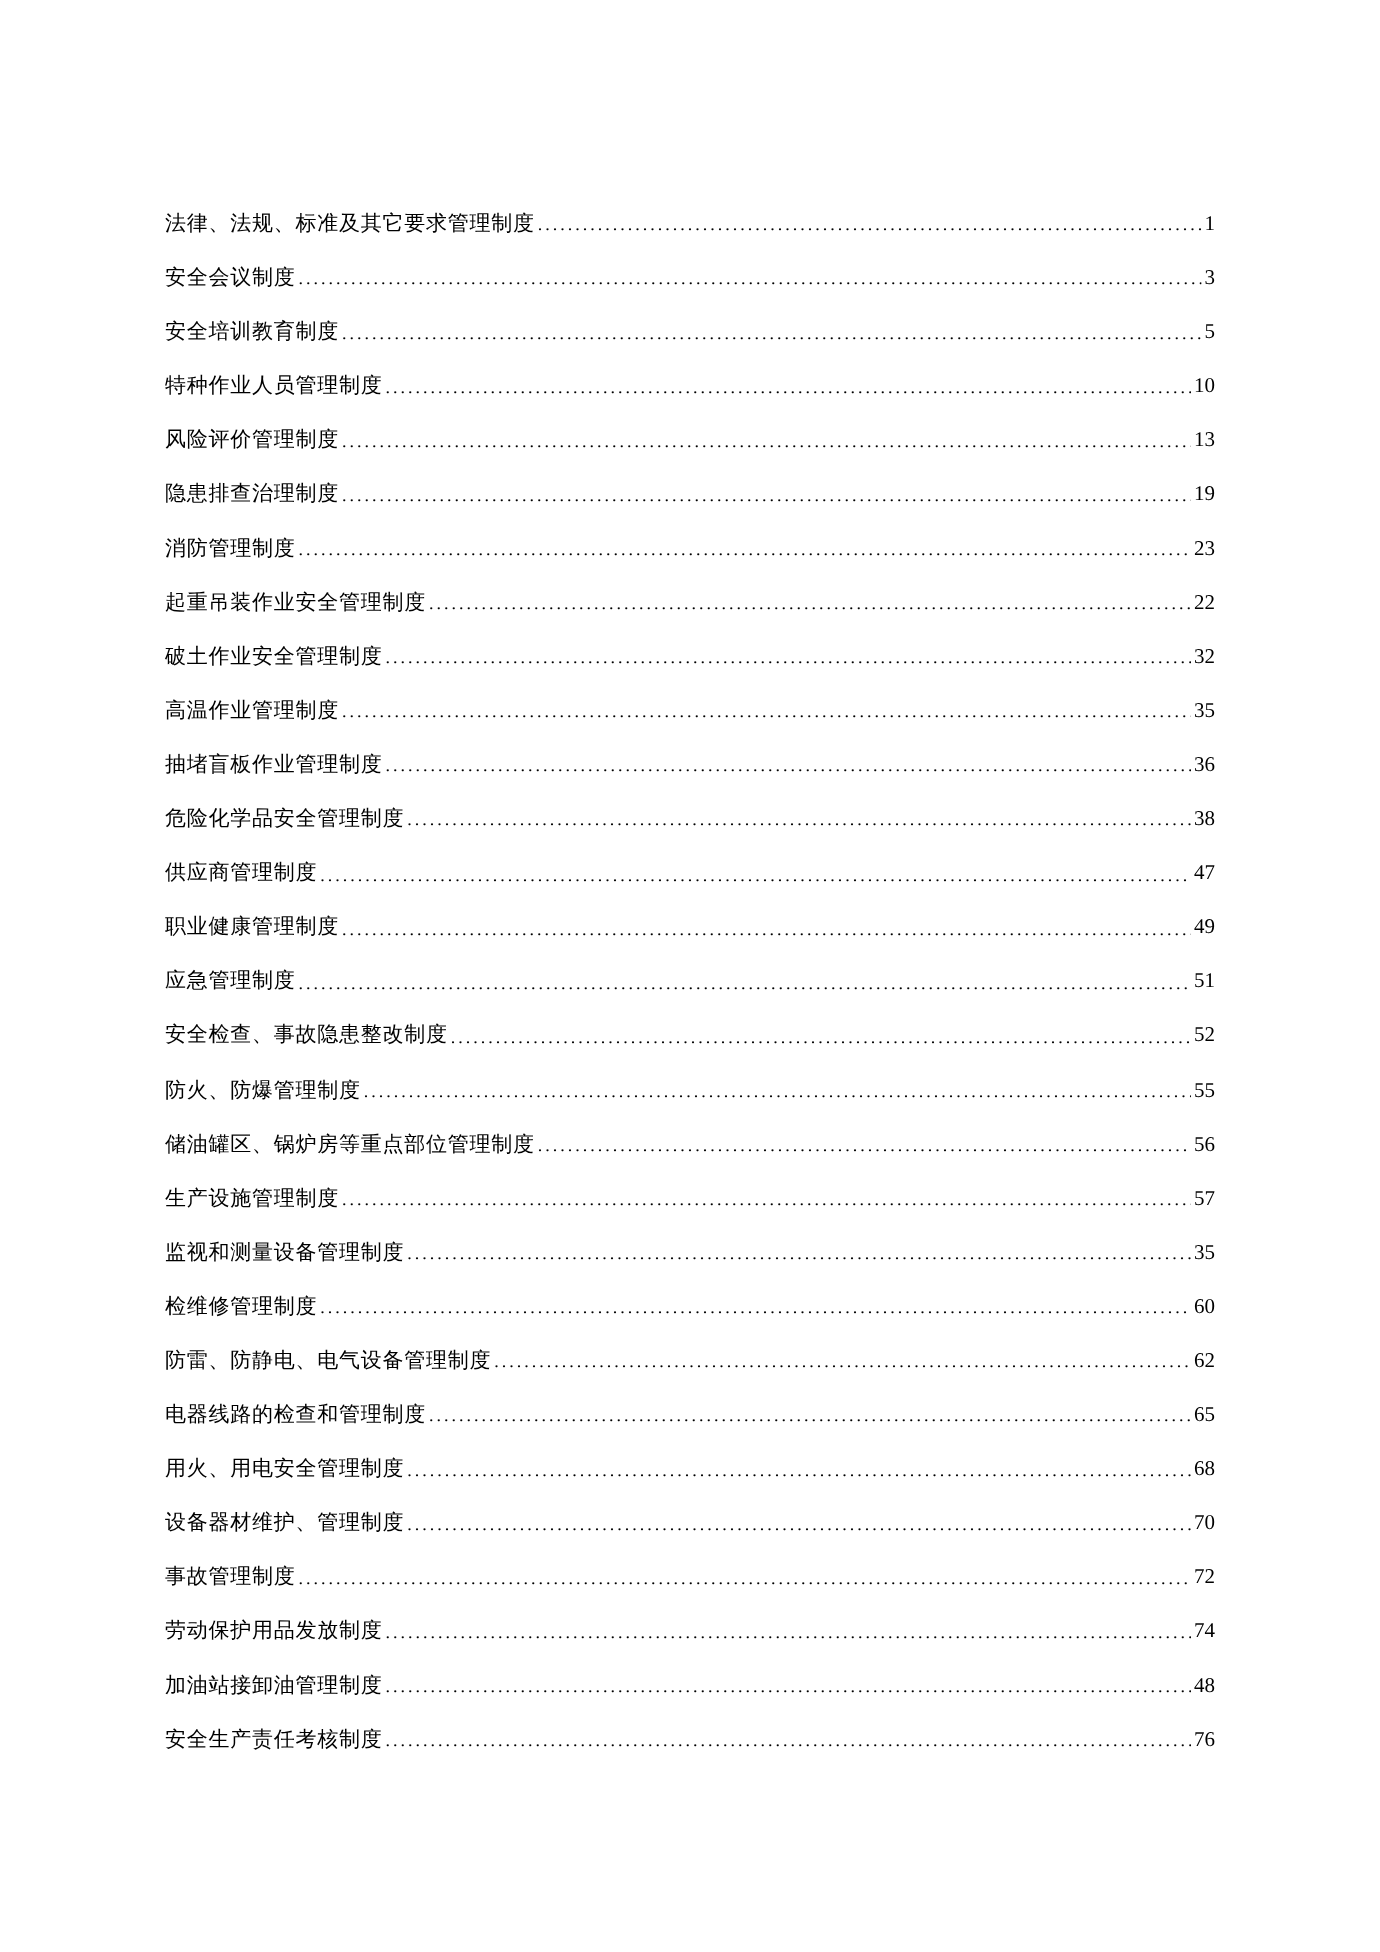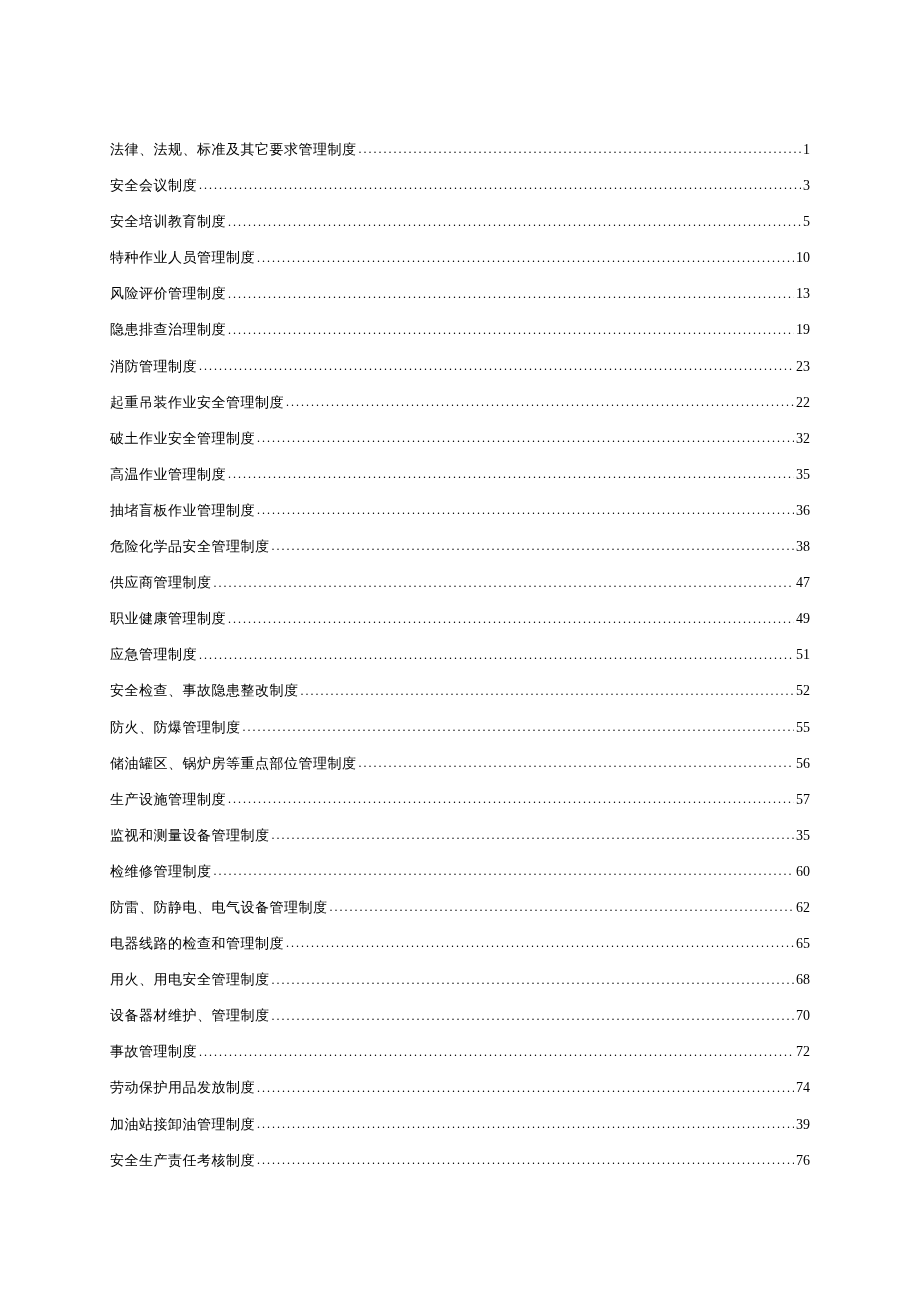--- a/index.html
+++ b/index.html
@@ -179,20 +179,20 @@
       <span class="toc-page">72</span>
     </div>
     <div class="toc-entry">
       <span class="toc-title">劳动保护用品发放制度</span>
       <span class="toc-dots"></span>
       <span class="toc-page">74</span>
     </div>
     <div class="toc-entry">
       <span class="toc-title">加油站接卸油管理制度</span>
       <span class="toc-dots"></span>
-      <span class="toc-page">39</span>
+      <span class="toc-page">48</span>
     </div>
     <div class="toc-entry">
       <span class="toc-title">安全生产责任考核制度</span>
       <span class="toc-dots"></span>
       <span class="toc-page">76</span>
     </div>
   </div>
 
 </body></html>

